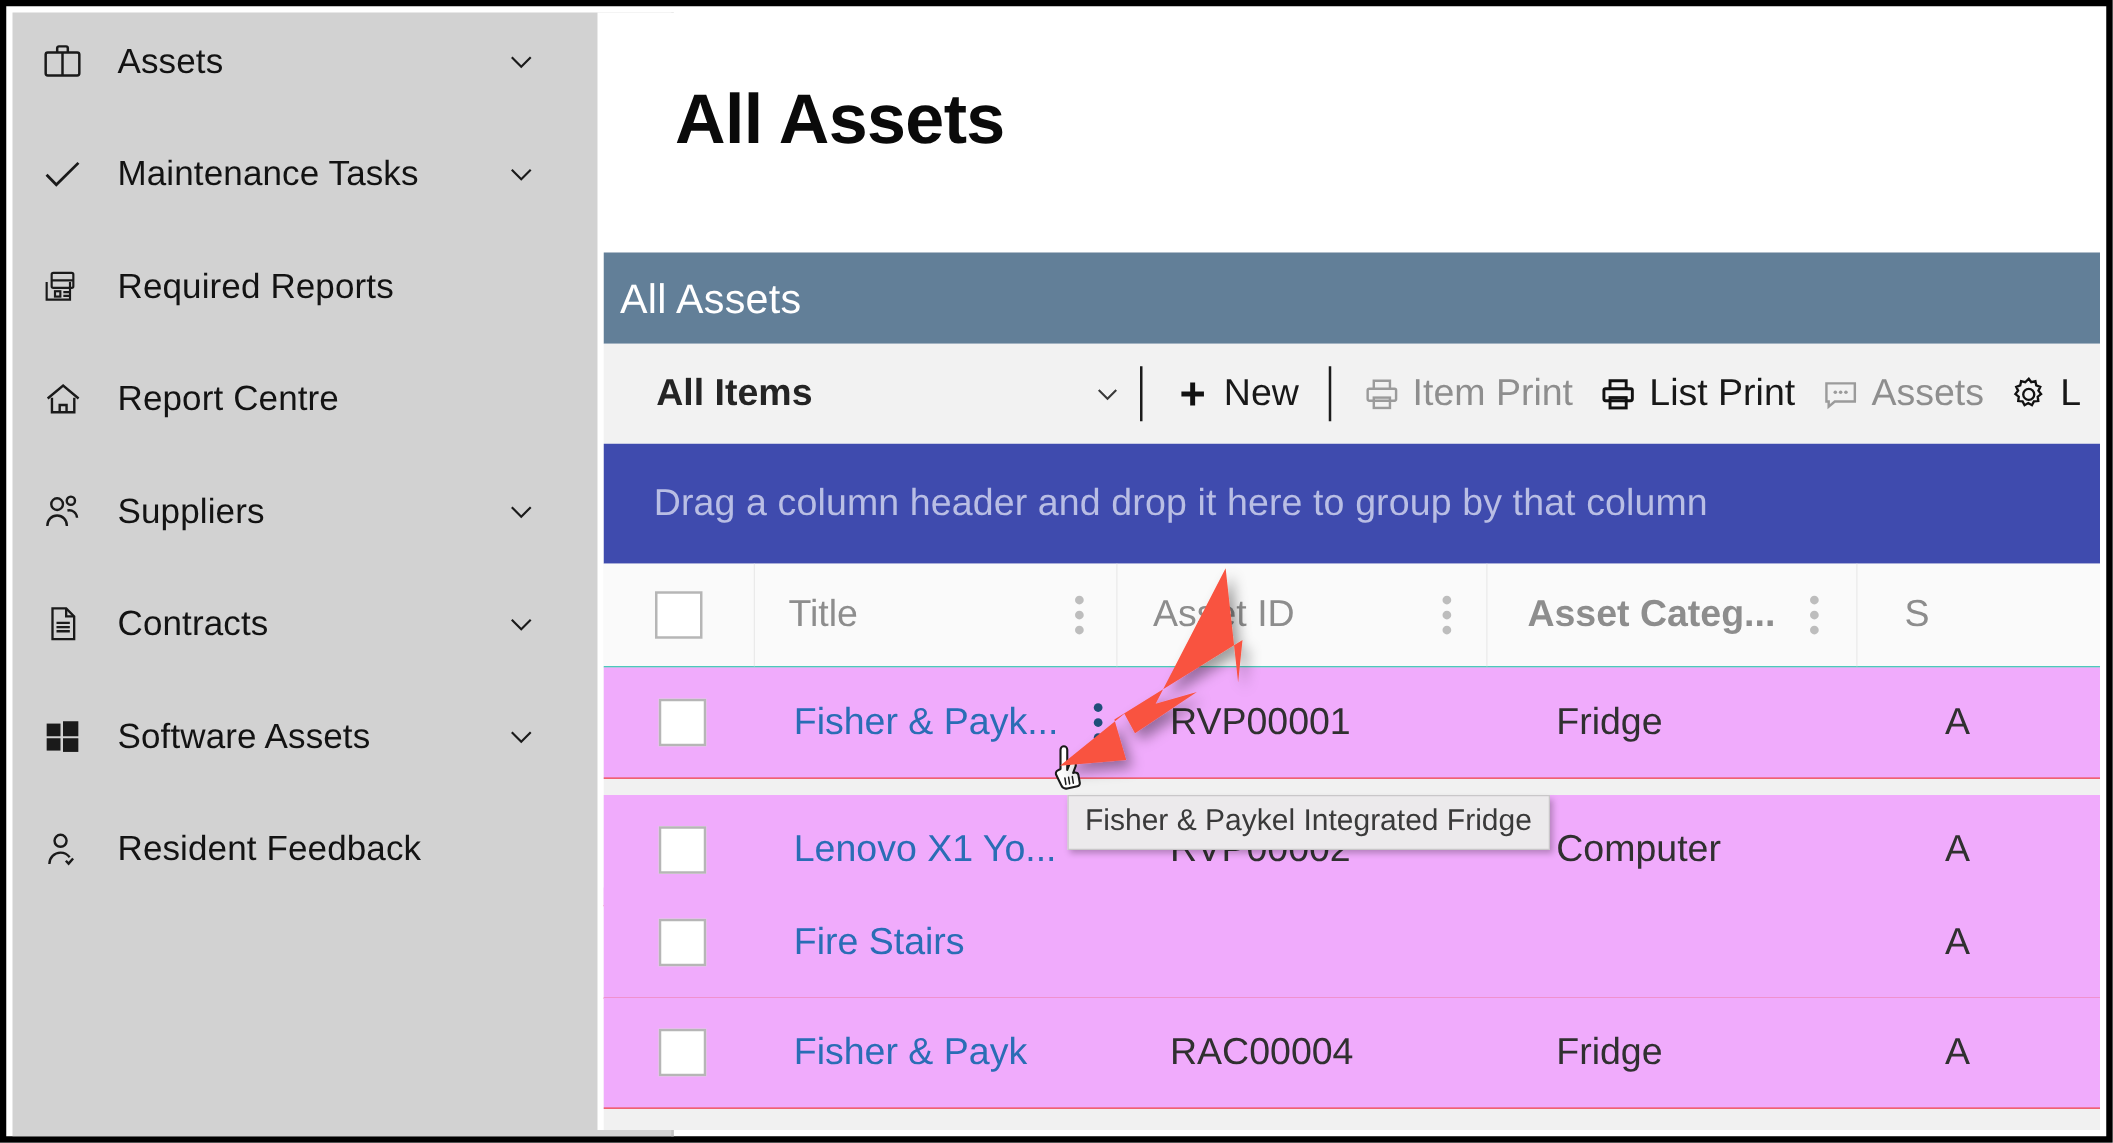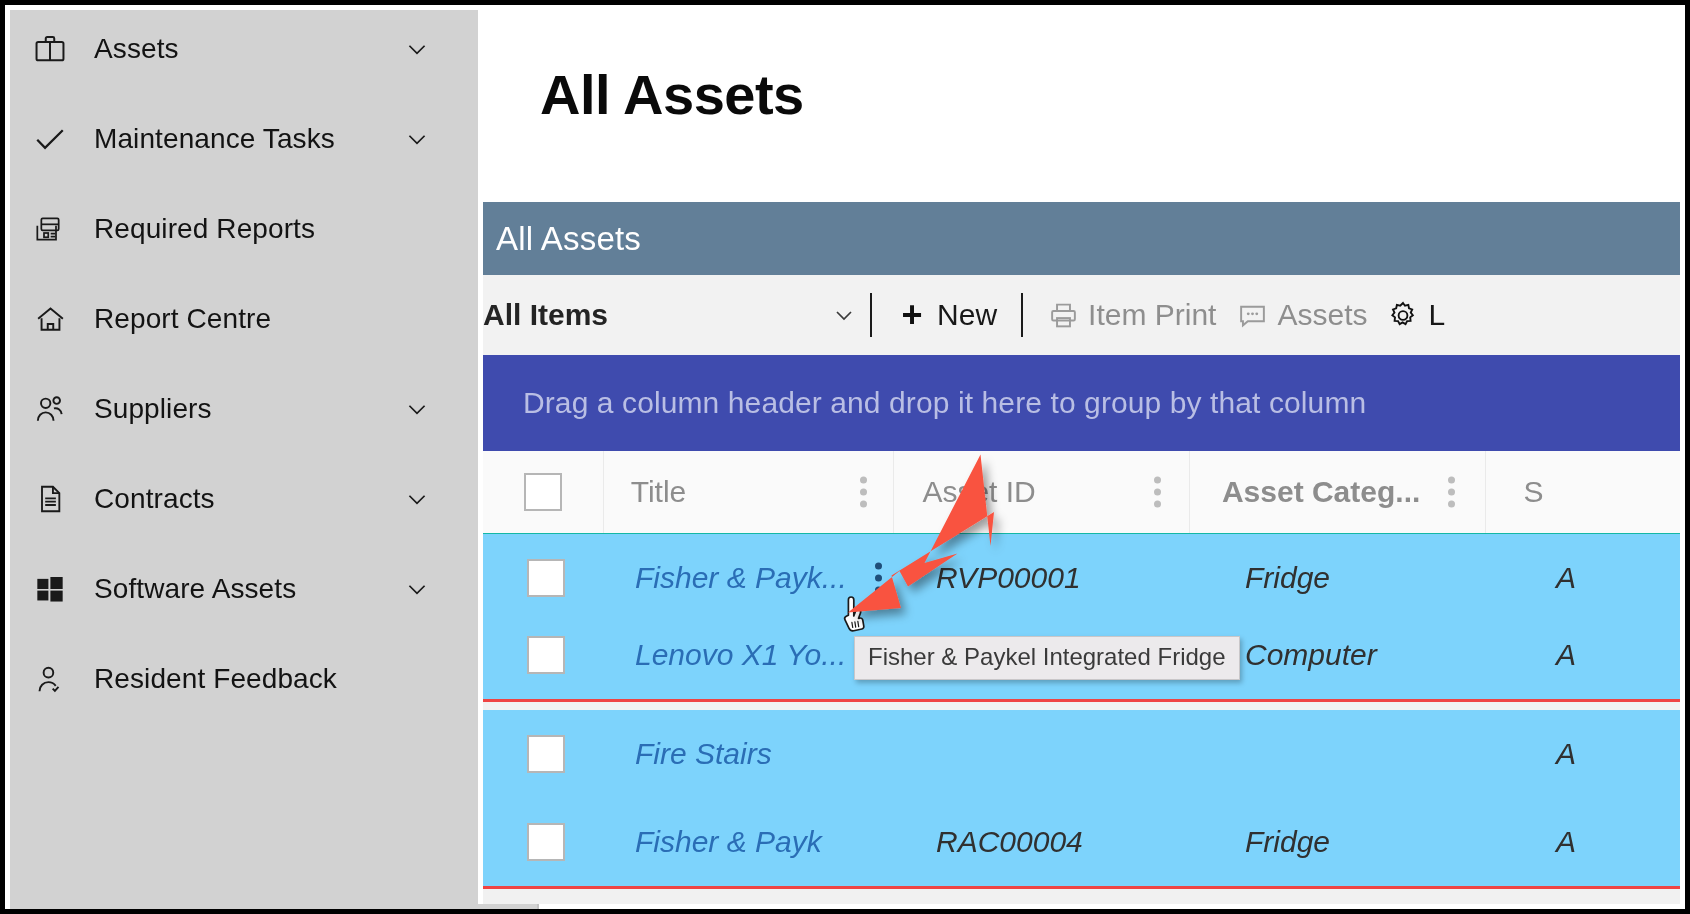--- a/index.html
+++ b/index.html
@@ -118,20 +118,21 @@
     left: 0; top: 73px; right: 0;
     height: 80px;
     background: #f2f2f2;
     display: flex;
     align-items: center;
     box-sizing: border-box;
   }
   .tb-view {
     display: flex;
     align-items: center;
+    margin-left: 42px;
     cursor: pointer;
   }
   .tb-view-label {
     font-size: 30px;
     font-weight: bold;
     color: #242424;
   }
   .tb-view-chev {
     margin-left: 224px;
     width: 24px;
@@ -238,23 +239,22 @@
     border: 2px solid #b6b6b6;
     background: #ffffff;
     box-sizing: border-box;
     cursor: pointer;
   }
 
   .row {
     position: absolute;
     left: 0; right: 0;
     height: 88px;
-    border-bottom: 3px solid #ef4444;
-    background: #7dd3fc;
-    font-style: italic;
+    border-bottom: 1px solid #ef4444;
+    background: #f0abfc;
   }
   .cell {
     position: absolute;
     top: 0;
     height: 88px;
     display: flex;
     align-items: center;
     box-sizing: border-box;
   }
   .link {
@@ -456,20 +456,30 @@
           <span class="tb-ico">
             <svg width="31" height="31" viewBox="0 0 24 24" fill="none" stroke="currentColor" stroke-width="1.5">
               <path d="M7 8.5V3.6h10V8.5"></path>
               <rect x="3.2" y="8.5" width="17.6" height="7.4" rx="1"></rect>
               <rect x="7" y="14" width="10" height="6.4"></rect>
             </svg>
           </span>
           <span class="tb-txt">Item Print</span>
         </div>
 
+        <div class="tb-btn">
+          <span class="tb-ico">
+            <svg width="31" height="31" viewBox="0 0 24 24" fill="none" stroke="currentColor" stroke-width="1.8">
+              <path d="M7 8.5V3.6h10V8.5"></path>
+              <rect x="3.2" y="8.5" width="17.6" height="7.4" rx="1"></rect>
+              <rect x="7" y="14" width="10" height="6.4"></rect>
+            </svg>
+          </span>
+          <span class="tb-txt">List Print</span>
+        </div>
 
         <div class="tb-btn disabled">
           <span class="tb-ico">
             <svg width="31" height="31" viewBox="0 0 24 24" fill="none" stroke="currentColor" stroke-width="1.5">
               <path d="M3.2 5.2h17.6v11.2H8.4L4.6 19.6v-3.2H3.2z"></path>
               <circle cx="8.7" cy="10.7" r="1.1" fill="currentColor" stroke="none"></circle>
               <circle cx="12" cy="10.7" r="1.1" fill="currentColor" stroke="none"></circle>
               <circle cx="15.3" cy="10.7" r="1.1" fill="currentColor" stroke="none"></circle>
             </svg>
           </span>
@@ -543,21 +553,21 @@
             <span class="plain">RVP00001</span>
           </div>
           <div class="cell" style="left:730px; width:305px; padding-left:32px;">
             <span class="plain">Fridge</span>
           </div>
           <div class="cell" style="left:1035px; width:200px; padding-left:38px;">
             <span class="plain">A</span>
           </div>
         </div>
 
-        <div class="row" style="top:160px;">
+        <div class="row" style="top:185px;">
           <div class="cell" style="left:0; width:125px; justify-content:center;">
             <span class="chkbox"></span>
           </div>
           <div class="cell" style="left:125px; width:300px; padding-left:27px;">
             <span class="link">Lenovo X1 Yo...</span>
           </div>
           <div class="cell" style="left:425px; width:305px; padding-left:28px;">
             <span class="plain">RVP00002</span>
           </div>
           <div class="cell" style="left:730px; width:305px; padding-left:32px;">

